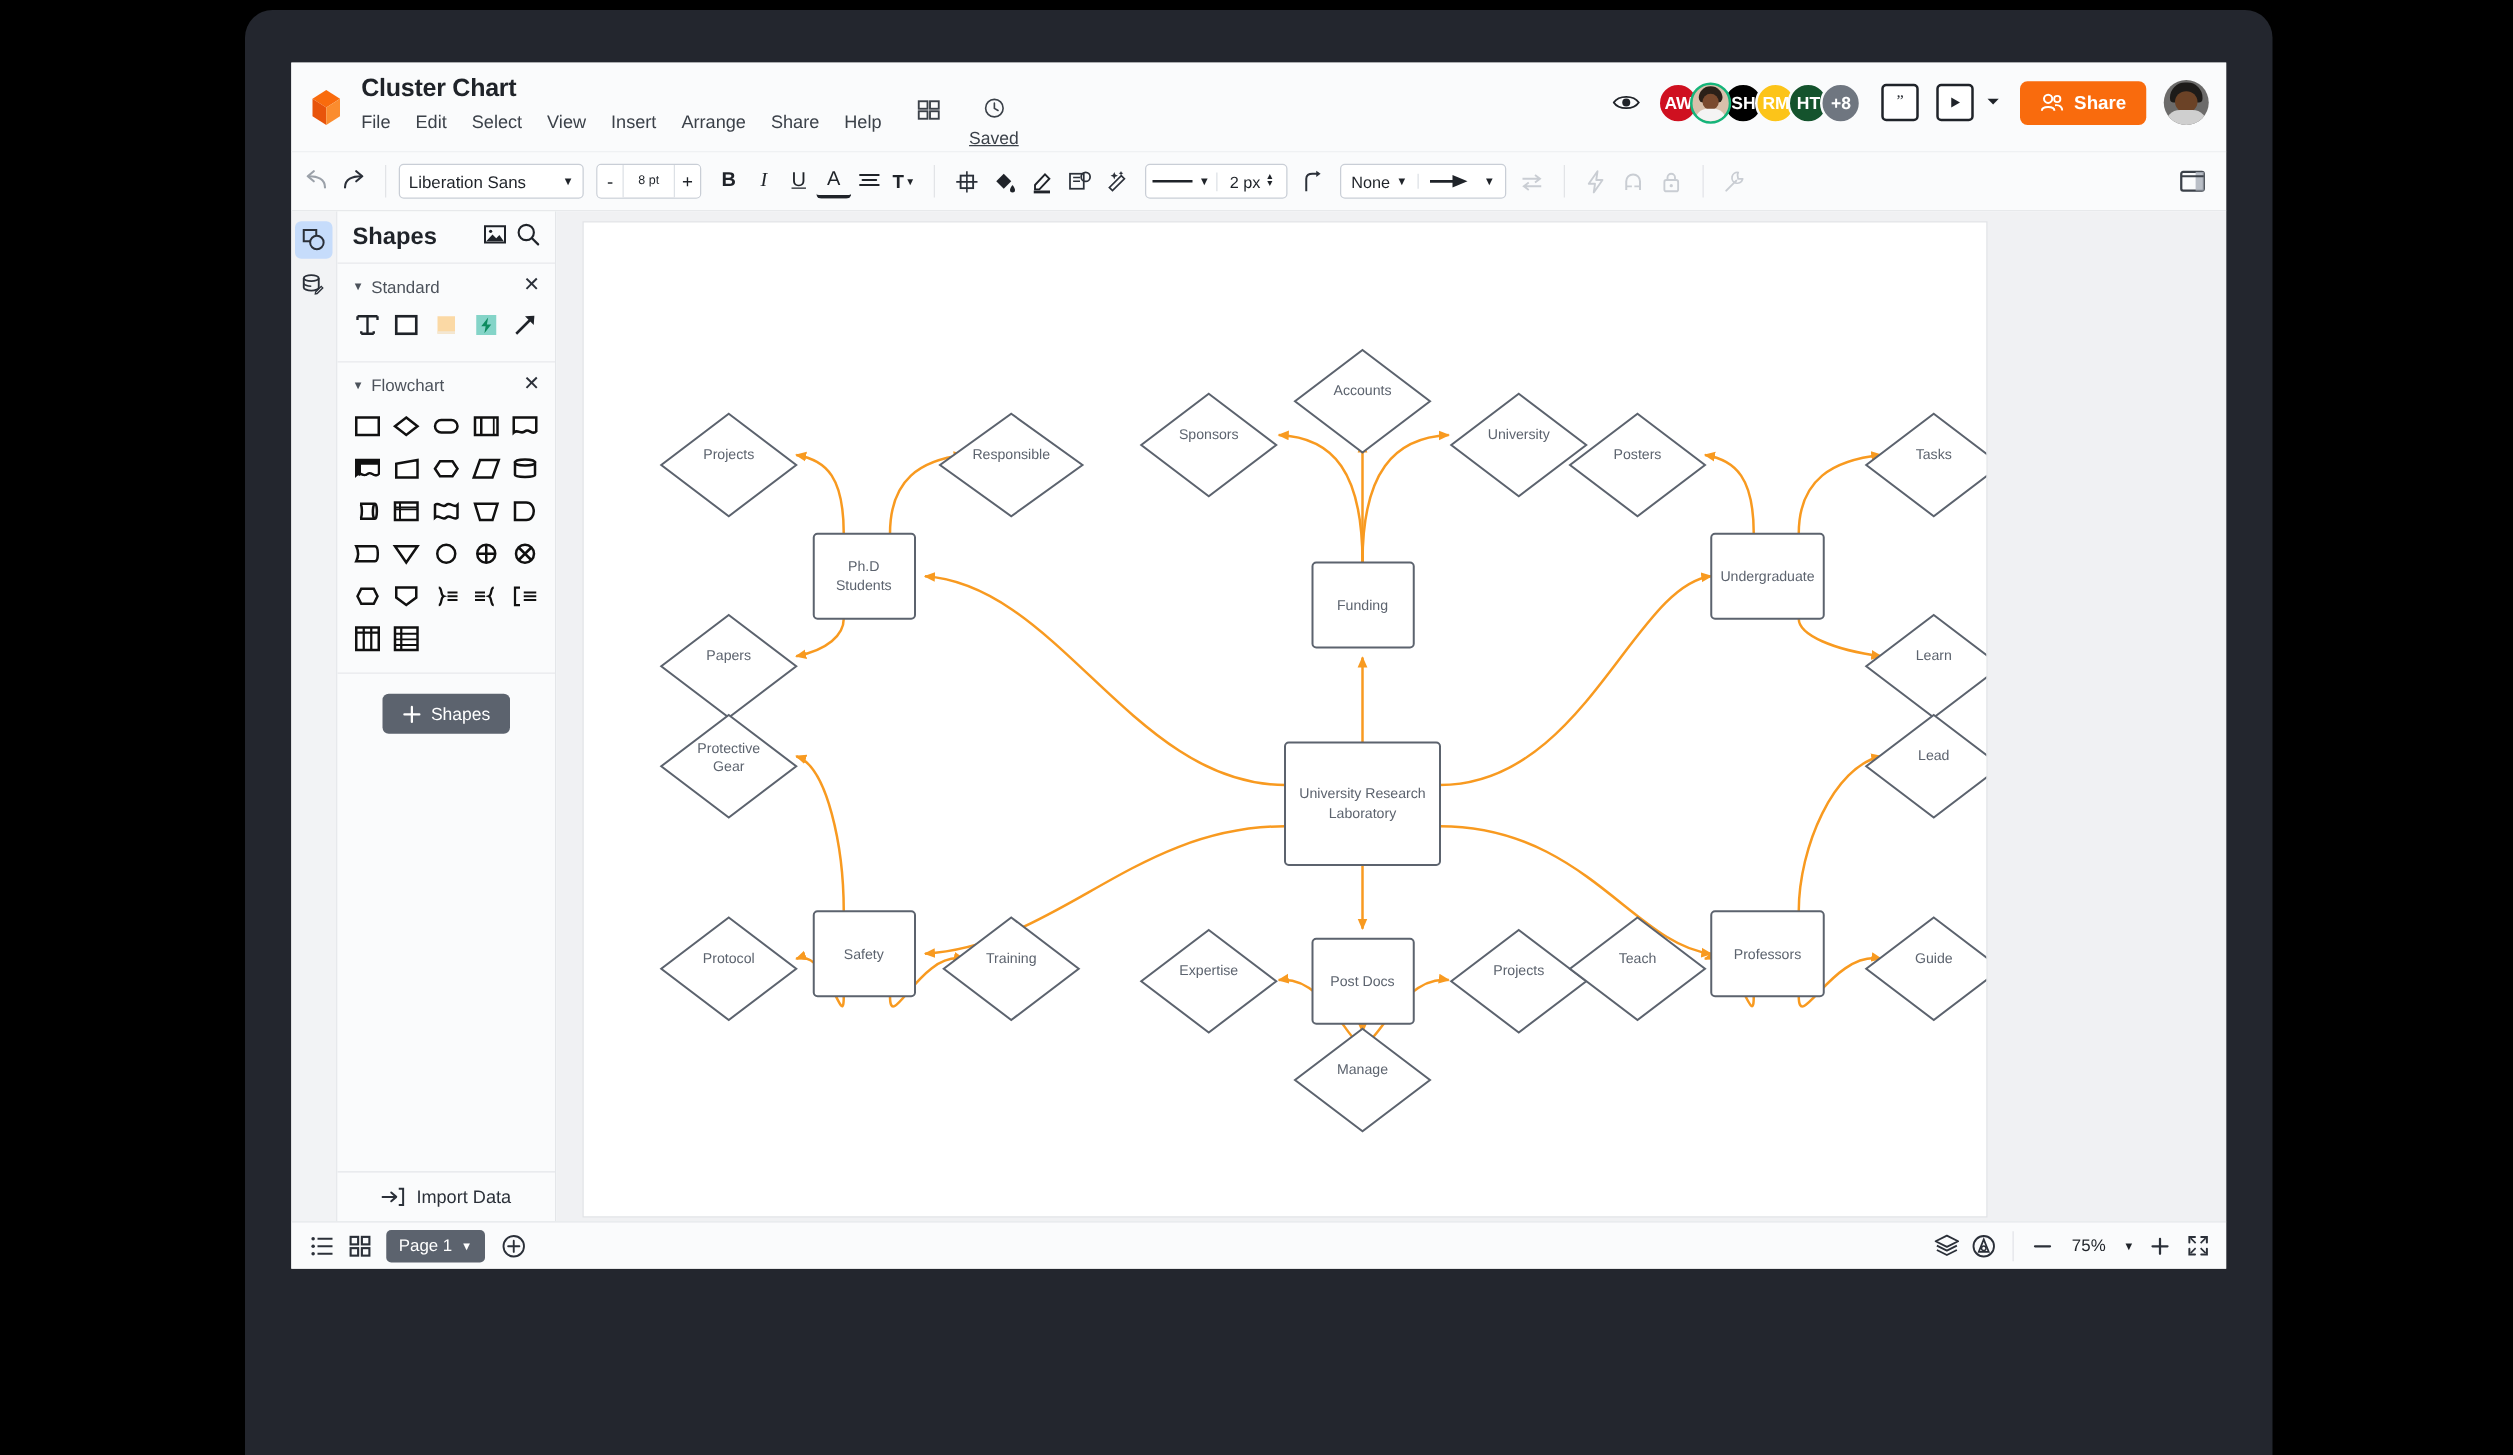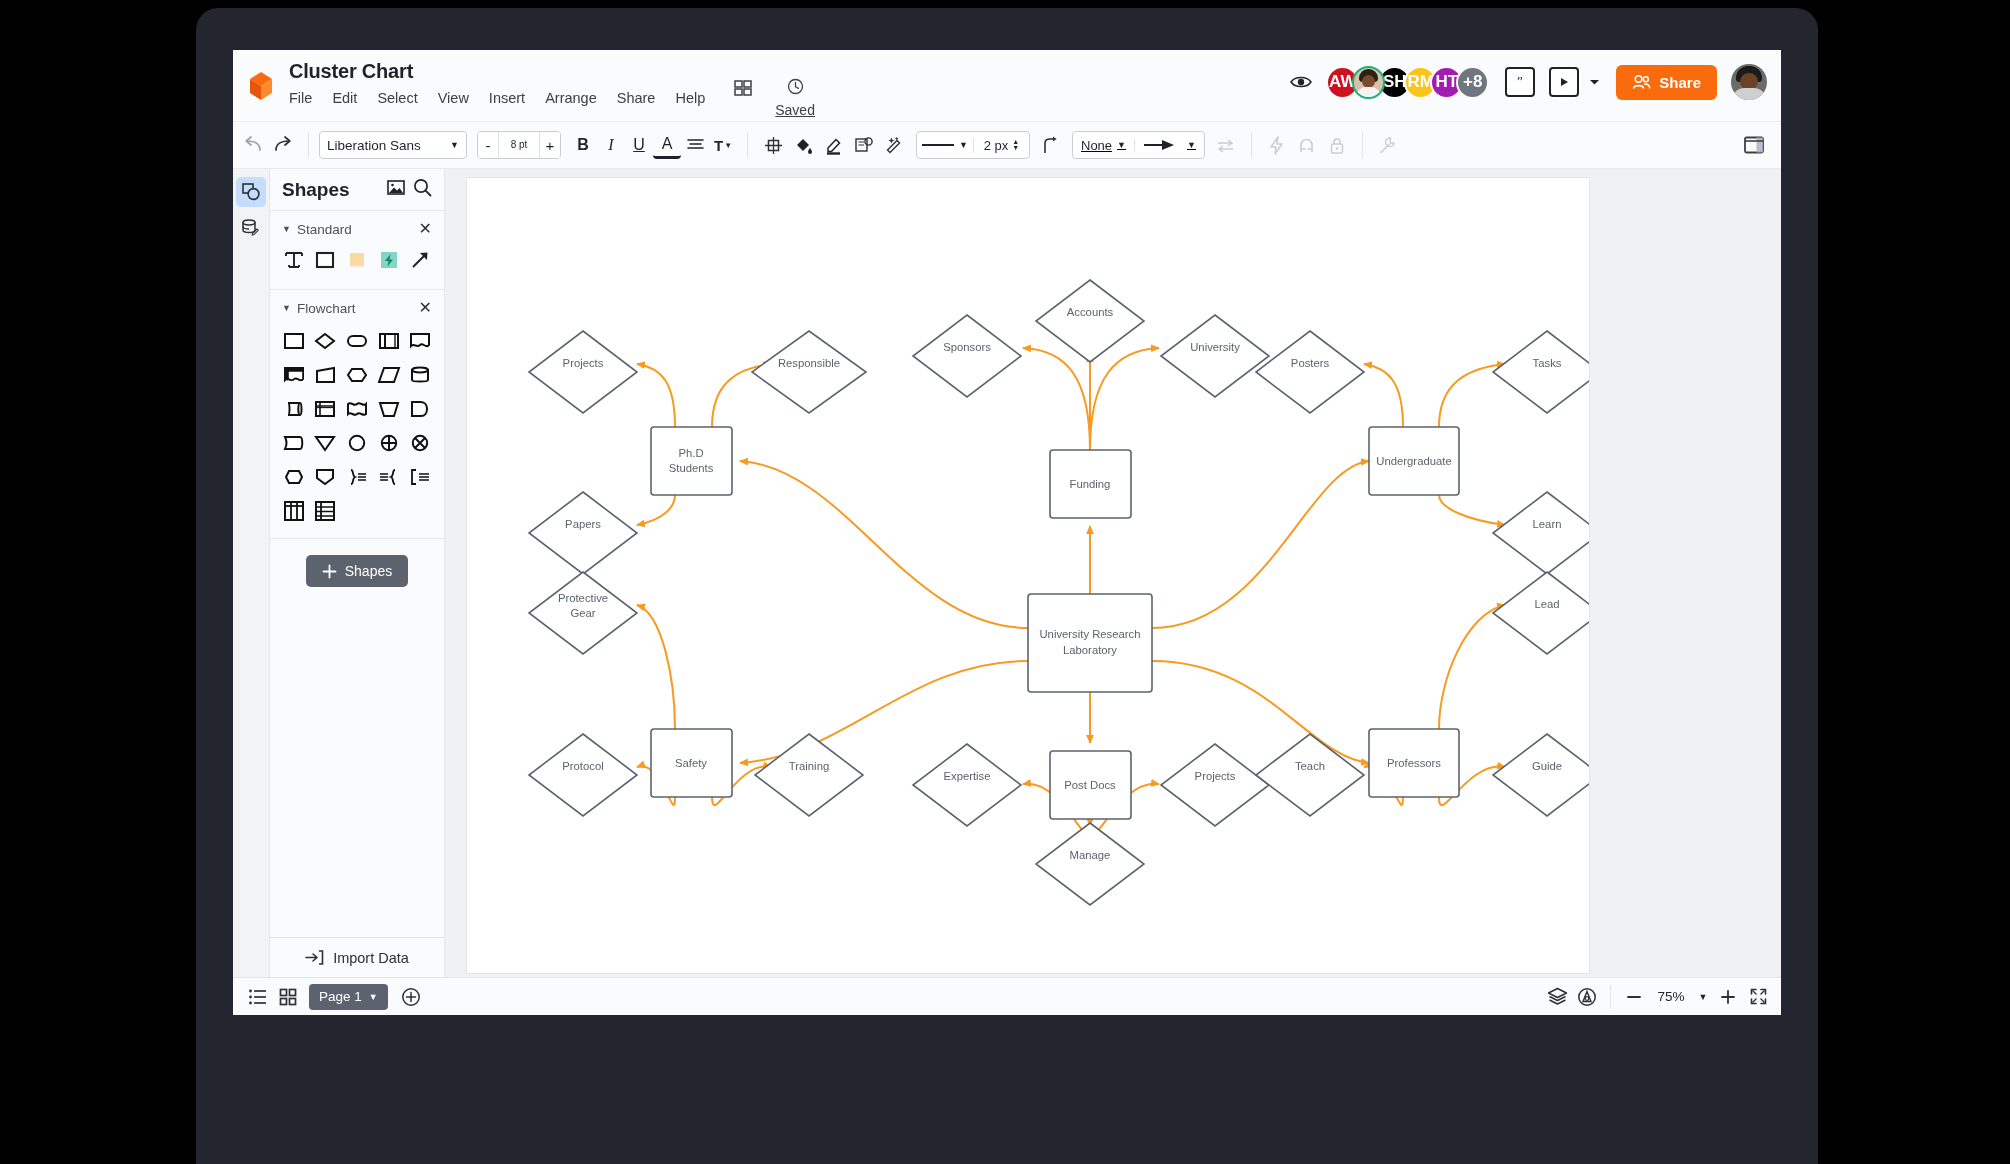--- a/index.html
+++ b/index.html
@@ -56,21 +56,21 @@
 
   .header-right {
     position: absolute; right: 14px; top: 14px;
     display: flex; align-items: center; gap: 0px;
   }
   .eye-icon { margin-right: 14px; color:#1f2329; display:flex; }
   .avatars { display: flex; align-items: center; }
   .av {
     width: 33px; height: 33px; border-radius: 50%;
     display: flex; align-items: center; justify-content: center;
-    color: #fff; font-size: 17px; font-weight: bold;
+    color: #fff; font-size: 14px; font-weight: bold;
     margin-left: -7px; border: 2px solid #fafbfc;
   }
   .av:first-child { margin-left: 0; }
   .av-photo { background: #d8c0ab; position: relative; overflow: hidden; border-color:#15b47a; }
   .av-photo .hair { position:absolute; left:5px; top:1px; width:19px; height:13px; background:#2b2018; border-radius:10px 10px 4px 4px;}
   .av-photo .face { position:absolute; left:8px; top:7px; width:13px; height:13px; background:#7a4a2e; border-radius:50%;}
   .av-photo .body { position:absolute; left:2px; top:19px; width:25px; height:14px; background:#f4f4f4; border-radius:10px 10px 0 0;}
 
   .cmt-btn, .play-btn {
     width: 30px; height: 30px; border: 2px solid #1f2329; border-radius: 4px;
@@ -134,21 +134,21 @@
     border: 1px solid #c9ced6; border-radius: 4px; background:#fff; overflow:hidden;
   }
   .ls-line { width: 56px; display:flex; align-items:center; justify-content:center; gap:5px; cursor:pointer;}
   .ls-dash { width: 32px; height: 0; border-top: 2px solid #1f2329; }
   .ls-px {
     width: 56px; border-left: 1px solid #dde1e6; font-size: 13px; color:#1f2329;
     display:flex; align-items:center; justify-content:center; gap:4px; cursor:pointer;
   }
   .arrow-group {
     display:flex; align-items:center; height:28px; border:1px solid #c9ced6;
-    border-radius:4px; background:#fff; overflow:hidden; margin-left:2px;text-decoration:underline;
+    border-radius:4px; background:#fff; overflow:hidden; margin-left:2px;
   }
   .ag-none { padding: 0 8px; font-size:13px; color:#1f2329; display:flex; align-items:center; gap:5px; cursor:pointer;}
   .ag-arrow { padding: 0 8px; border-left:1px solid #dde1e6; display:flex; align-items:center; gap:10px; cursor:pointer;}
   .caret { font-size: 9px; color:#1f2329; }
   .panel-toggle { position:absolute; right: 12px; }
 
   
   .body-row { flex: 1; display: flex; min-height: 0; }
 
   .rail {
@@ -310,21 +310,21 @@
 
         <div class="avatars">
           <div class="av" style="background:#cf1020">AW</div>
           <div class="av av-photo">
             <div class="hair"></div>
               <div class="face"></div>
               <div class="body"></div>
           </div>
           <div class="av" style="background:#000000">SH</div>
           <div class="av" style="background:#fcc419">RM</div>
-          <div class="av" style="background:#a21caf">HT</div>
+          <div class="av" style="background:#14532d">HT</div>
           <div class="av" style="background:#6f7680">+8</div>
         </div>
 
         <div class="cmt-btn">
           <svg width="16" height="16" viewBox="0 0 16 16">
             <text x="8" y="11" font-size="13" font-family="Liberation Serif, serif" text-anchor="middle" fill="#1f2329">”</text>
           </svg>
         </div>
 
         <div class="play-btn">

